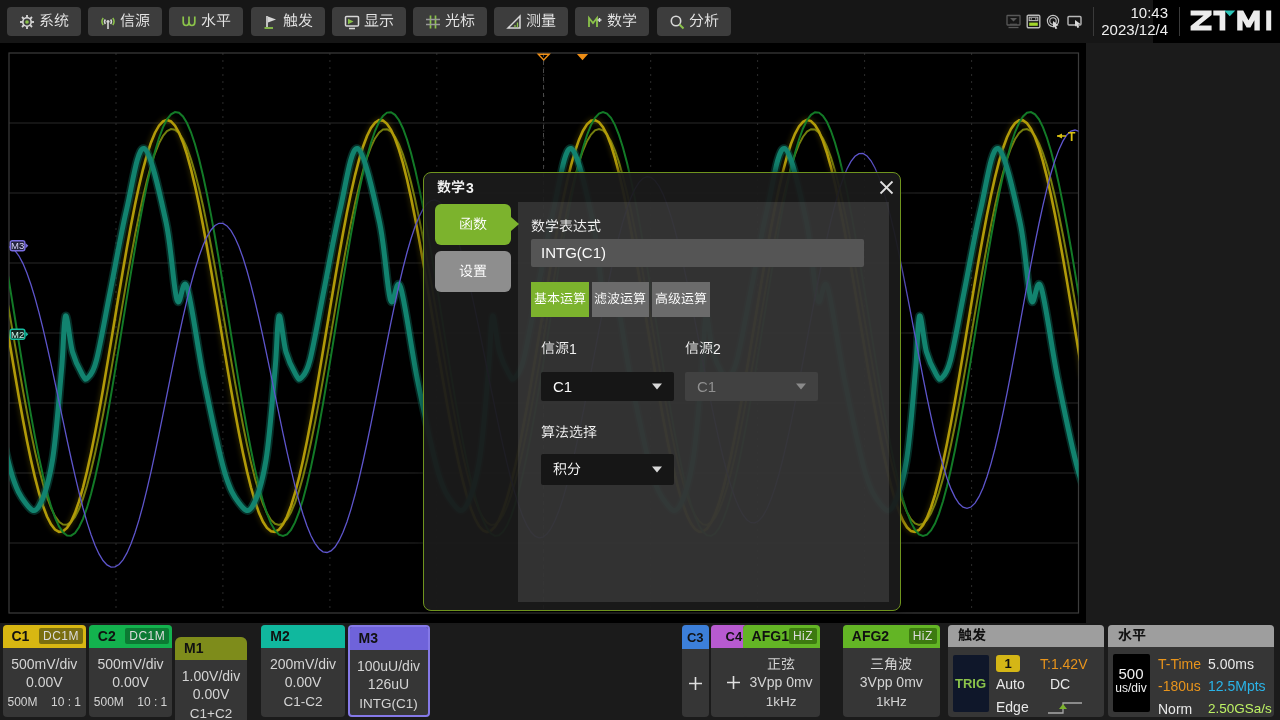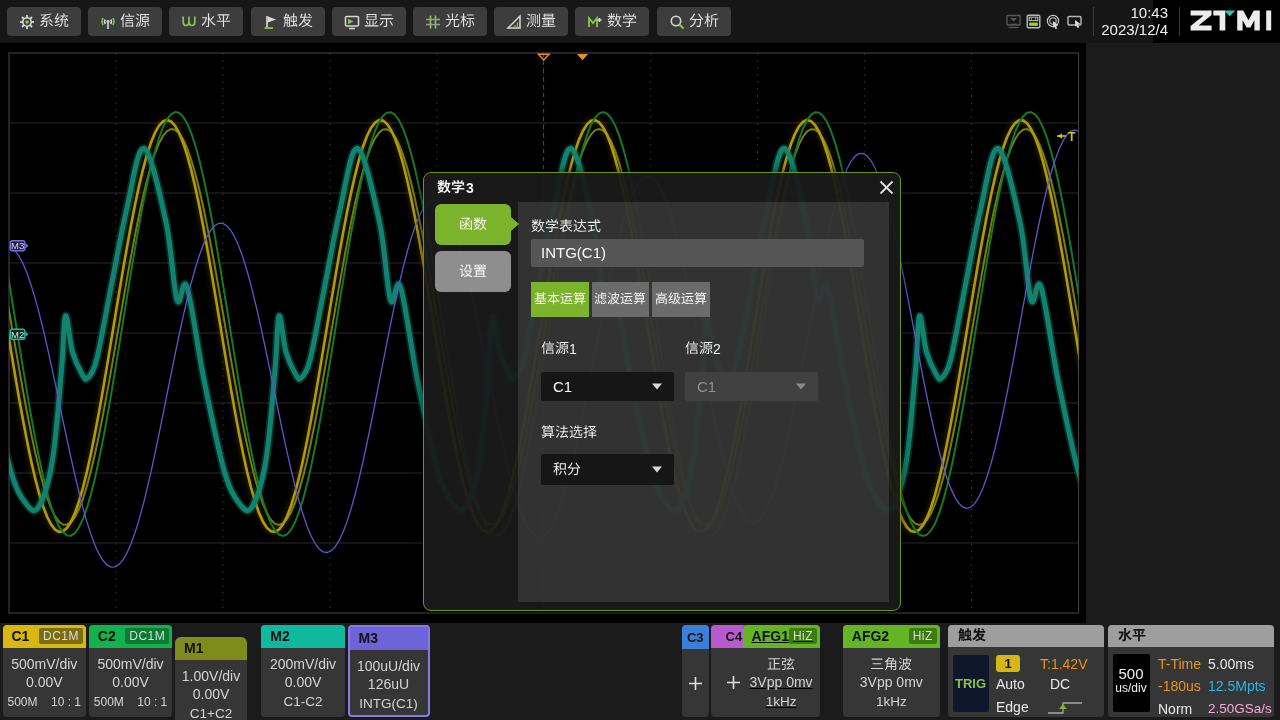--- a/index.html
+++ b/index.html
@@ -327,21 +327,21 @@
         </div>
         <div class="chbody plus">
           <svg width="15" height="15" viewBox="0 0 15 15">
             <g stroke="#e0e0e0" stroke-width="1.6">
               <line x1="7.5" y1="1" x2="7.5" y2="14"></line>
               <line x1="1" y1="7.5" x2="14" y2="7.5"></line>
             </g>
           </svg>
         </div>
       </div>
-      <div class="chbox" style="left:742.6px;top:2px;width:77px;text-decoration:underline;">
+      <div class="chbox" style="left:742.6px;top:2px;width:77px;">
         <div class="chhdr" style="background:#63b525">
           <span class="chlab" style="color:#111">AFG1</span>
           <span class="chbadge" style="background:#3d7a10">HiZ</span>
         </div>
         <div class="chbody">
           <div class="l1">
             <div style="text-align:center"><svg class="cjk" width="28" height="16" viewBox="0 0 28 16">
                 <path transform="translate(0.0,12.0) scale(0.01400,-0.01400)" d="M188 510V38H52V-35H950V38H565V353H878V426H565V693H917V767H90V693H486V38H265V510Z" fill="#d8d8d8"></path>
                 <path transform="translate(14.0,12.0) scale(0.01400,-0.01400)" d="M586 815C611 773 641 718 656 679H383V609H596C549 517 487 432 467 407C443 378 424 357 406 353C414 334 426 299 430 284C449 291 478 296 654 310C581 217 514 143 485 115C438 66 406 36 380 29C389 10 402 -27 406 -42C436 -30 480 -25 860 12C873 -17 883 -43 890 -65L958 -35C934 38 870 153 809 239L746 214C775 172 804 123 829 75L511 48C636 169 765 326 876 493L807 530C776 479 742 428 706 379L517 367C575 436 633 523 681 609H955V679H676L727 700C712 737 681 795 651 838ZM75 573C75 478 71 356 64 280H270C261 98 250 26 232 8C223 -2 213 -3 197 -3C178 -3 130 -3 81 2C94 -18 102 -48 104 -71C152 -73 201 -74 226 -72C255 -69 274 -63 291 -42C318 -11 331 78 342 314C343 324 343 346 343 346H134C137 394 139 450 139 504H343V793H57V725H271V573Z" fill="#d8d8d8"></path>
               </svg></div>
@@ -401,21 +401,21 @@
         <div class="pbody">
           <div class="abs hbox">
             <div style="font-size:15px;line-height:16px;margin-top:12px">500</div>
             <div style="font-size:12px;line-height:13px">us/div</div>
           </div>
           <div class="abs" style="left:50px;top:9px;font-size:14px;color:#e8941c">T-Time</div>
           <div class="abs" style="left:100px;top:9px;font-size:14px;color:#e8e8e8">5.00ms</div>
           <div class="abs" style="left:50px;top:31px;font-size:14px;color:#e8941c">-180us</div>
           <div class="abs" style="left:100px;top:31px;font-size:14px;color:#2ab4e8">12.5Mpts</div>
           <div class="abs" style="left:50px;top:54px;font-size:14px;color:#e8e8e8">Norm</div>
-          <div class="abs" style="left:100px;top:54px;font-size:13.5px;color:#f9a8d4">2.50GSa/s</div>
+          <div class="abs" style="left:100px;top:54px;font-size:13.5px;color:#bef264">2.50GSa/s</div>
         </div>
       </div>
     </div>
     <div id="dialog">
       <div class="abs" style="left:13px;top:7px;display:flex;align-items:center;gap:1px">
         <svg class="cjk" width="28" height="16" viewBox="0 0 28 16">
           <path transform="translate(0.0,12.0) scale(0.01400,-0.01400)" d="M424 838C408 800 380 745 358 710L434 676C460 707 492 753 525 798ZM374 238C356 203 332 172 305 145L223 185L253 238ZM80 147C126 129 175 105 223 80C166 45 99 19 26 3C46 -18 69 -60 80 -87C170 -62 251 -26 319 25C348 7 374 -11 395 -27L466 51C446 65 421 80 395 96C446 154 485 226 510 315L445 339L427 335H301L317 374L211 393C204 374 196 355 187 335H60V238H137C118 204 98 173 80 147ZM67 797C91 758 115 706 122 672H43V578H191C145 529 81 485 22 461C44 439 70 400 84 373C134 401 187 442 233 488V399H344V507C382 477 421 444 443 423L506 506C488 519 433 552 387 578H534V672H344V850H233V672H130L213 708C205 744 179 795 153 833ZM612 847C590 667 545 496 465 392C489 375 534 336 551 316C570 343 588 373 604 406C623 330 646 259 675 196C623 112 550 49 449 3C469 -20 501 -70 511 -94C605 -46 678 14 734 89C779 20 835 -38 904 -81C921 -51 956 -8 982 13C906 55 846 118 799 196C847 295 877 413 896 554H959V665H691C703 719 714 774 722 831ZM784 554C774 469 759 393 736 327C709 397 689 473 675 554Z" fill="#f2f2f2"></path>
           <path transform="translate(14.0,12.0) scale(0.01400,-0.01400)" d="M436 346V283H54V173H436V47C436 34 431 29 411 29C390 28 316 28 252 31C270 -1 293 -51 301 -85C386 -85 449 -83 496 -66C544 -49 559 -18 559 44V173H949V283H559V302C645 343 726 398 787 454L711 514L686 508H233V404H550C514 382 474 361 436 346ZM409 819C434 780 460 730 474 691H305L343 709C327 747 287 801 252 840L150 795C175 764 202 725 220 691H67V470H179V585H820V470H938V691H792C820 726 849 766 876 805L752 843C732 797 698 738 666 691H535L594 714C581 755 548 815 515 859Z" fill="#f2f2f2"></path>
         </svg>
         <span style="font-size:14px;font-weight:bold;color:#f2f2f2">3</span>

